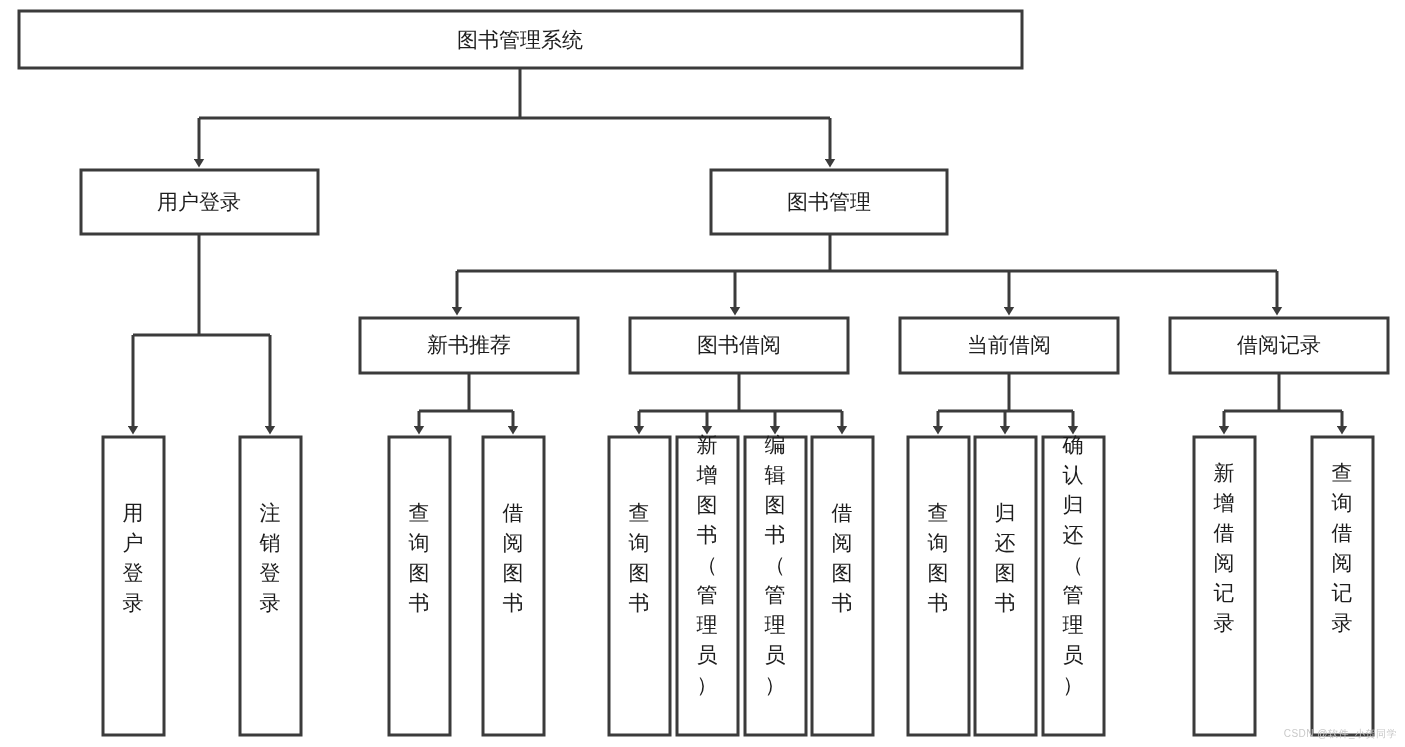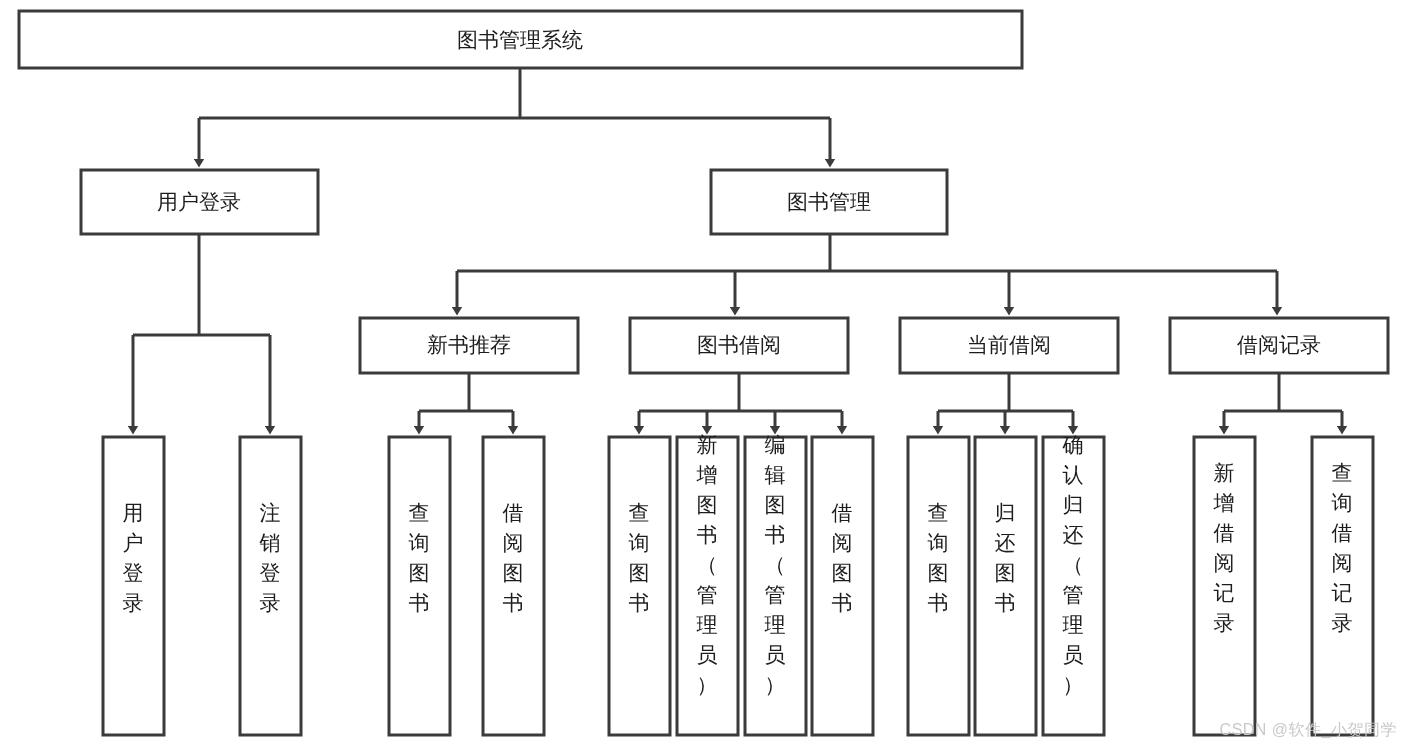--- a/index.html
+++ b/index.html
@@ -6,21 +6,21 @@
   body{width:1405px;height:747px;overflow:hidden;
        font-family:"Liberation Sans","DejaVu Sans",sans-serif;}
   #stage{position:relative;width:1405px;height:747px;background:#fff;}
   svg{position:absolute;left:0;top:0;width:1405px;height:747px;}
   .node-rect{fill:#ffffff;stroke:#3b3b3b;stroke-width:3;}
   .link{stroke:#3b3b3b;stroke-width:3;fill:none;stroke-linecap:butt;}
   .node-label{fill:#1d1d1d;font-family:"Liberation Sans","DejaVu Sans",sans-serif;
               font-size:21px;text-anchor:middle;dominant-baseline:middle;}
   .leaf-label{fill:#1d1d1d;font-family:"Liberation Sans","DejaVu Sans",sans-serif;
               font-size:21px;text-anchor:middle;}
-  .watermark{position:absolute;right:8px;bottom:6px;color:#c9c9c9;font-size:16px;
+  .watermark{position:absolute;right:8px;bottom:6px;color:#c9c9c9;font-size:10px;
              letter-spacing:.5px;white-space:nowrap;
              font-family:"Liberation Sans","DejaVu Sans",sans-serif;}
 </style>
 </head>
 <body>
 
 <div id="stage">
 
   <svg viewBox="0 0 1405 747">
     <defs>

